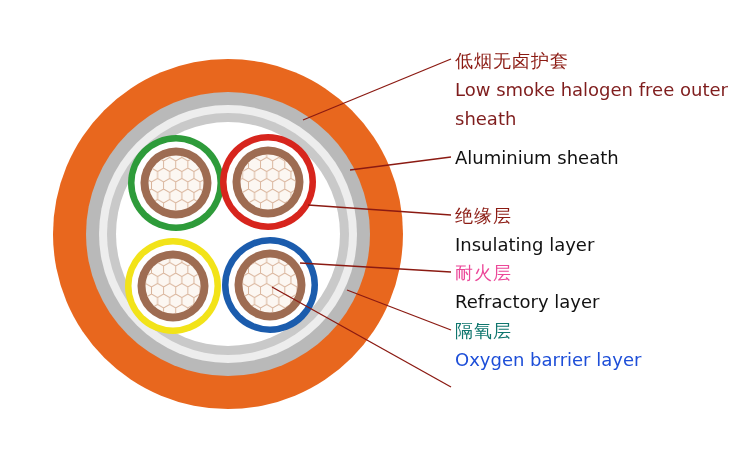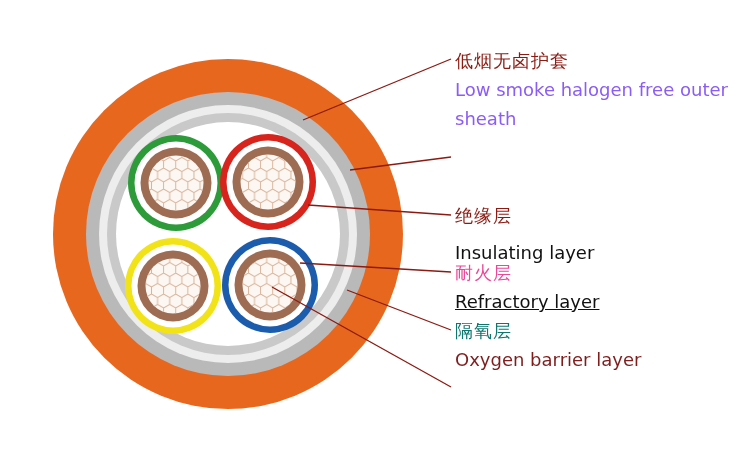--- a/index.html
+++ b/index.html
@@ -85,36 +85,37 @@
       <line x1="451" y1="272" x2="300" y2="263" stroke="#8B1A12"></line>
       <line x1="451" y1="330" x2="347" y2="290" stroke="#8B1A12"></line>
       <line x1="451" y1="387" x2="272" y2="287" stroke="#8B1A12"></line>
     </g>
   </svg>
 
   <div class="labels">
 
     <div class="label" style="top:46px">
       <div class="zh" style="color: rgb(139, 26, 18);">低烟无卤护套</div>
-      <div class="en" style="color: #8b5cf6;">Low smoke halogen free outer sheath</div>
+      <div class="en" style="color: #7f1d1d;">Low smoke halogen free outer sheath</div>
     </div>
 
     <div class="label" style="top:143px">
+      <div class="en" style="color: rgb(17, 17, 17);">Aluminium sheath</div>
     </div>
 
     <div class="label" style="top:201px">
       <div class="zh" style="color: rgb(139, 26, 18);">绝缘层</div>
-      <div class="en" style="color: rgb(17, 17, 17); margin-top: 8px;">Insulating layer</div>
+      <div class="en" style="color: rgb(17, 17, 17);">Insulating layer</div>
     </div>
 
     <div class="label" style="top:258px">
       <div class="zh" style="color: #ec4899;">耐火层</div>
-      <div class="en" style="color: rgb(17, 17, 17); text-decoration: underline;">Refractory layer</div>
+      <div class="en" style="color: rgb(17, 17, 17);">Refractory layer</div>
     </div>
 
     <div class="label" style="top:316px">
       <div class="zh" style="color: #0f766e;">隔氧层</div>
-      <div class="en" style="color: #7f1d1d;">Oxygen barrier layer</div>
+      <div class="en" style="color: #1d4ed8;">Oxygen barrier layer</div>
     </div>
 
 
   </div>
 </div>
 
 </body></html>

